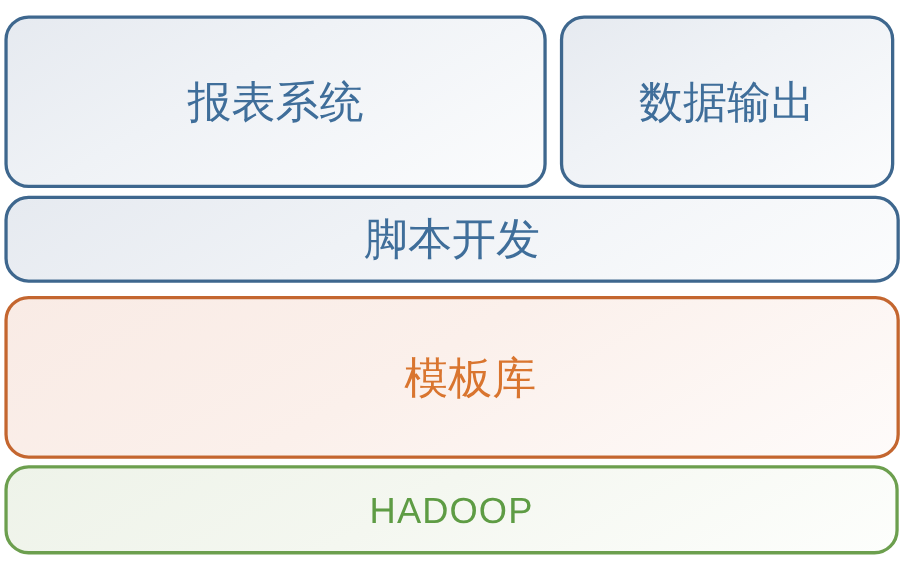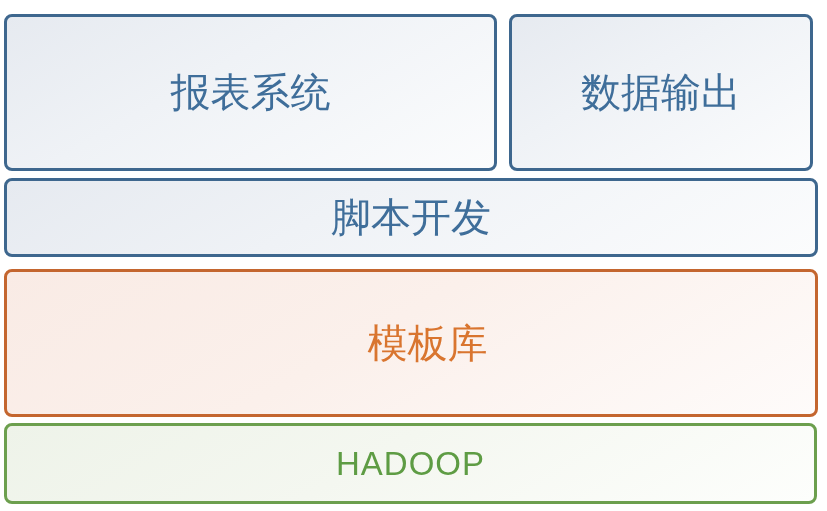--- a/index.html
+++ b/index.html
@@ -12,21 +12,21 @@
     width: 827px;
     height: 511px;
     background: #ffffff;
     font-family: "Liberation Sans", "DejaVu Sans", sans-serif;
     overflow: hidden;
   }
   .node {
     position: absolute;
     box-sizing: border-box;
     border: 3px solid;
-    border-radius: 8px;
+    border-radius: 22px;
     display: flex;
     align-items: center;
     justify-content: center;
     text-align: center;
     font-size: 40px;
     font-weight: 400;
   }
   .node.blue {
     border-color: #3E678E;
     color: #3F6E9A;

